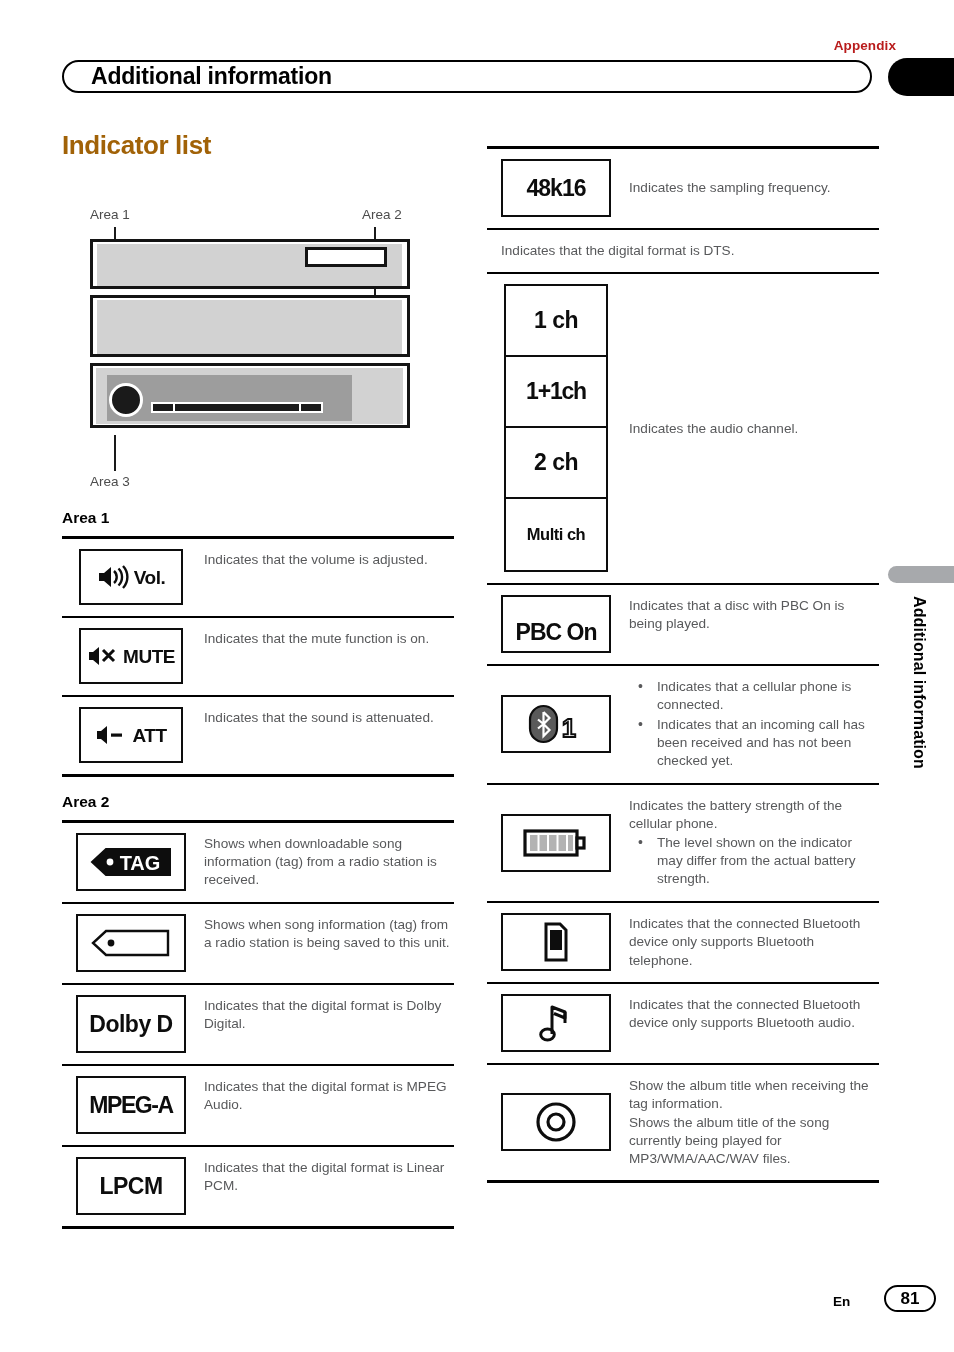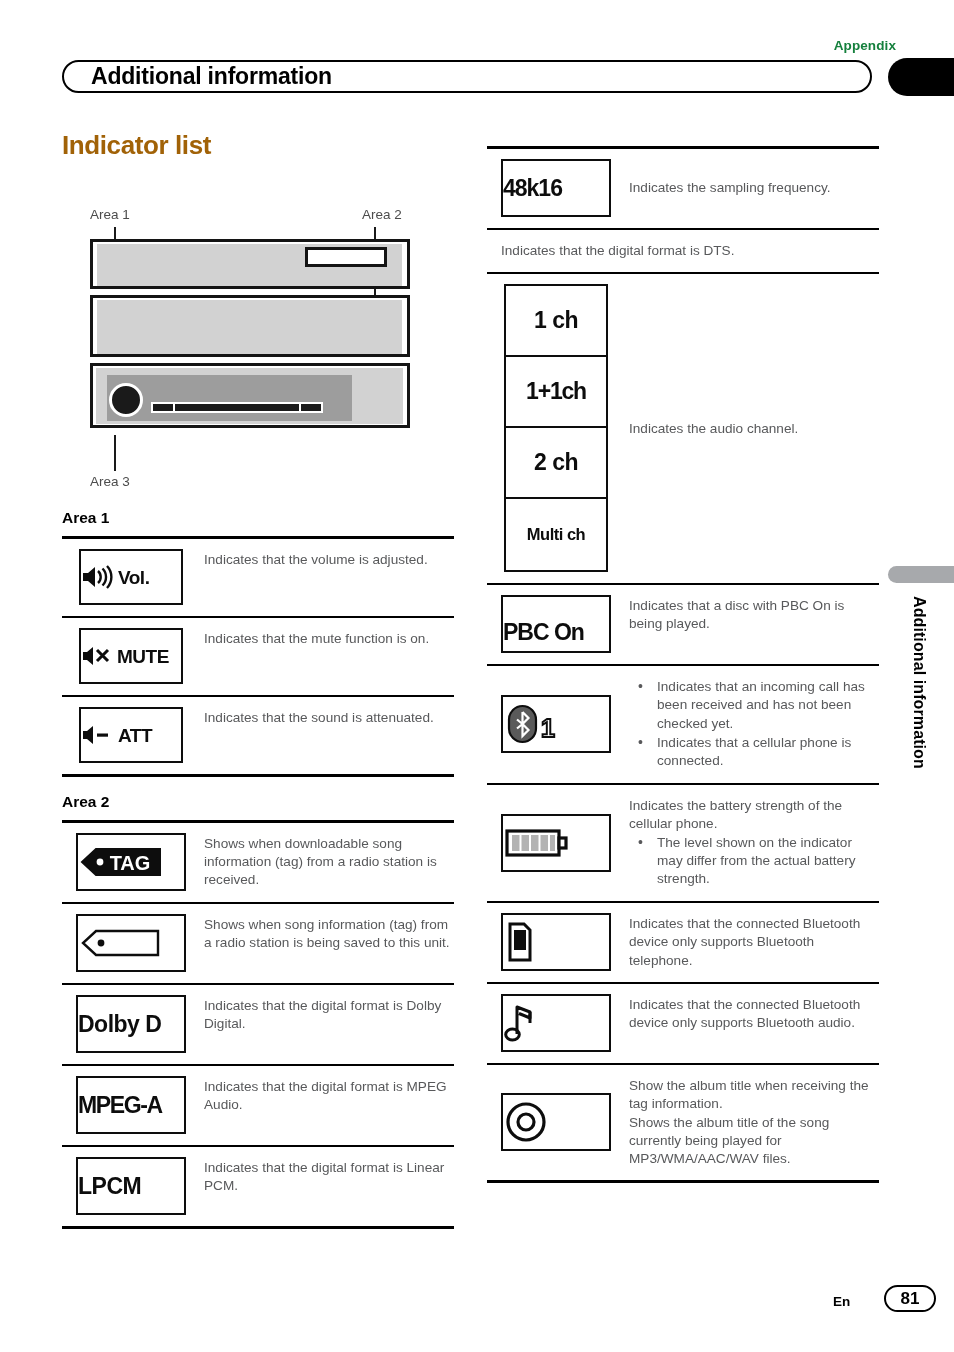--- a/index.html
+++ b/index.html
@@ -9,21 +9,21 @@
     font-family: "Liberation Sans", sans-serif;
     color: #231f20;
     overflow: hidden;
   }
   .page { position: relative; width: 954px; height: 1352px; }
 
   
   .appendix-label {
     position: absolute; right: 58px; top: 38px;
     font-size: 13.5px; font-weight: bold; letter-spacing: .1px;
-    color: #15803d; white-space: nowrap;
+    color: #b91c1c; white-space: nowrap;
   }
   .hdr-pill {
     position: absolute; left: 62px; top: 60px;
     width: 810px; height: 33px;
     border: 2.2px solid #000; border-radius: 17px;
     background: #fff;
   }
   .hdr-pill-text {
     position: absolute; left: 27px; top: 50%;
     transform: translateY(-51%);
@@ -94,21 +94,21 @@
   .ind-cell-desc {
     flex: 1 1 auto;
     padding: 12px 4px 12px 14px;
     font-size: 13.6px; line-height: 1.34; color: #58595b;
   }
   .ind-cell-desc.center { display: flex; align-items: center; }
 
   
   .lcd {
     border: 2.8px solid #0d0d0d; background: #fff;
-    display: flex; align-items: center; 
+    display: flex; align-items: center; justify-content: center;
     font-weight: bold; color: #0d0d0d; line-height: 1;
   }
   .lcd.w-sm { width: 104px; height: 56px; }
   .lcd.w-md { width: 110px; height: 58px; }
 
   .lcd-txt { font-size: 23px; letter-spacing: -.5px; }
   .lcd-txt.sm { font-size: 19px; }
   .lcd-txt.tiny { font-size: 16.5px; }
 
   
@@ -366,22 +366,22 @@
           <div class="lcd w-md">
             <svg width="64" height="42" viewBox="0 0 64 42">
               <rect x="6" y="3" width="27" height="36" rx="13.5" fill="#5a5a5a" stroke="#0d0d0d" stroke-width="2.2"></rect>
               <path d="M19.5 9 L25.5 15 L19.5 21 L19.5 9 M19.5 21 L25.5 27 L19.5 33 L19.5 21 M19.5 21 L14 16.5 M19.5 21 L14 25.5" stroke="#ffffff" stroke-width="2.2" fill="none"></path>
               <text x="45" y="34" font-family="Liberation Sans, sans-serif" font-size="25" font-weight="bold" fill="#ffffff" stroke="#0d0d0d" stroke-width="2" text-anchor="middle">1</text>
             </svg>
           </div>
         </div>
         <div class="ind-cell-desc">
           <ul class="bullets">
+            <li>Indicates that a cellular phone is connected.</li>
             <li>Indicates that an incoming call has been received and has not been checked yet.</li>
-            <li>Indicates that a cellular phone is connected.</li>
           </ul>
         </div>
       </div>
 
       <div class="ind-row">
         <div class="ind-cell-icon">
           <div class="lcd w-md">
             <svg width="70" height="34" viewBox="0 0 70 34">
               <rect x="4" y="5" width="52" height="24" fill="#ffffff" stroke="#0d0d0d" stroke-width="3.2"></rect>
               <rect x="56" y="12" width="7" height="10" fill="#ffffff" stroke="#0d0d0d" stroke-width="3.2"></rect>

